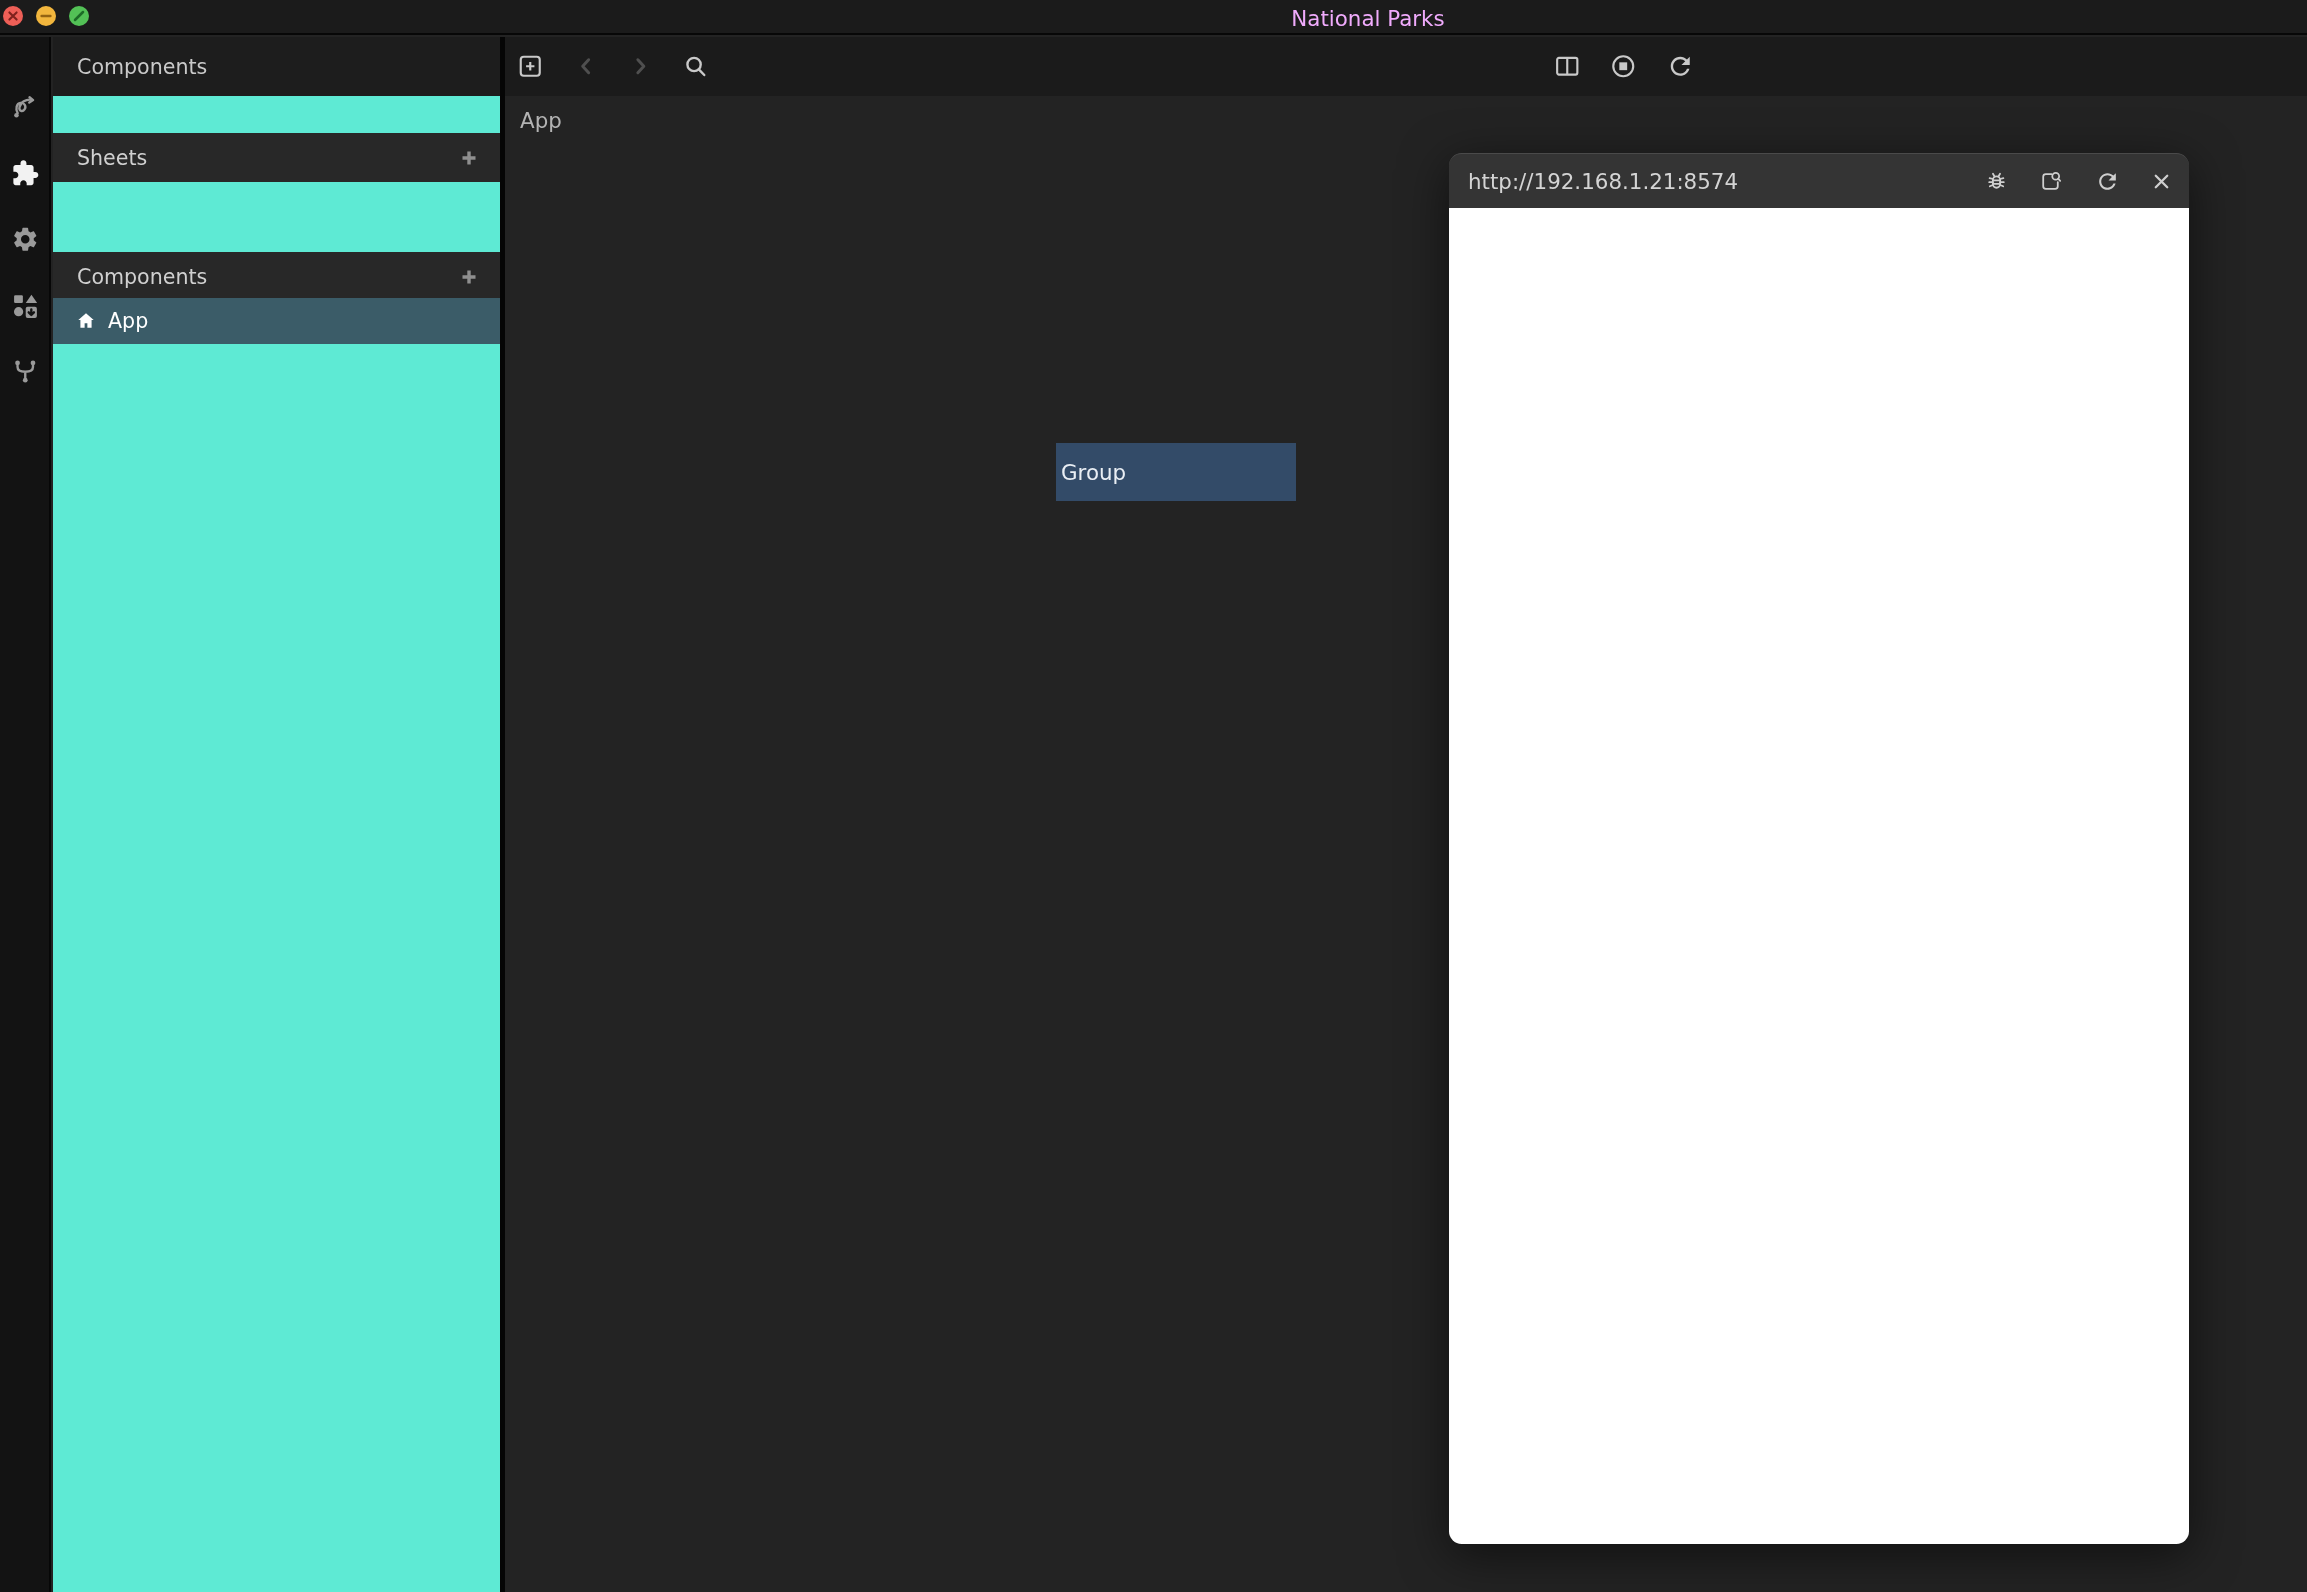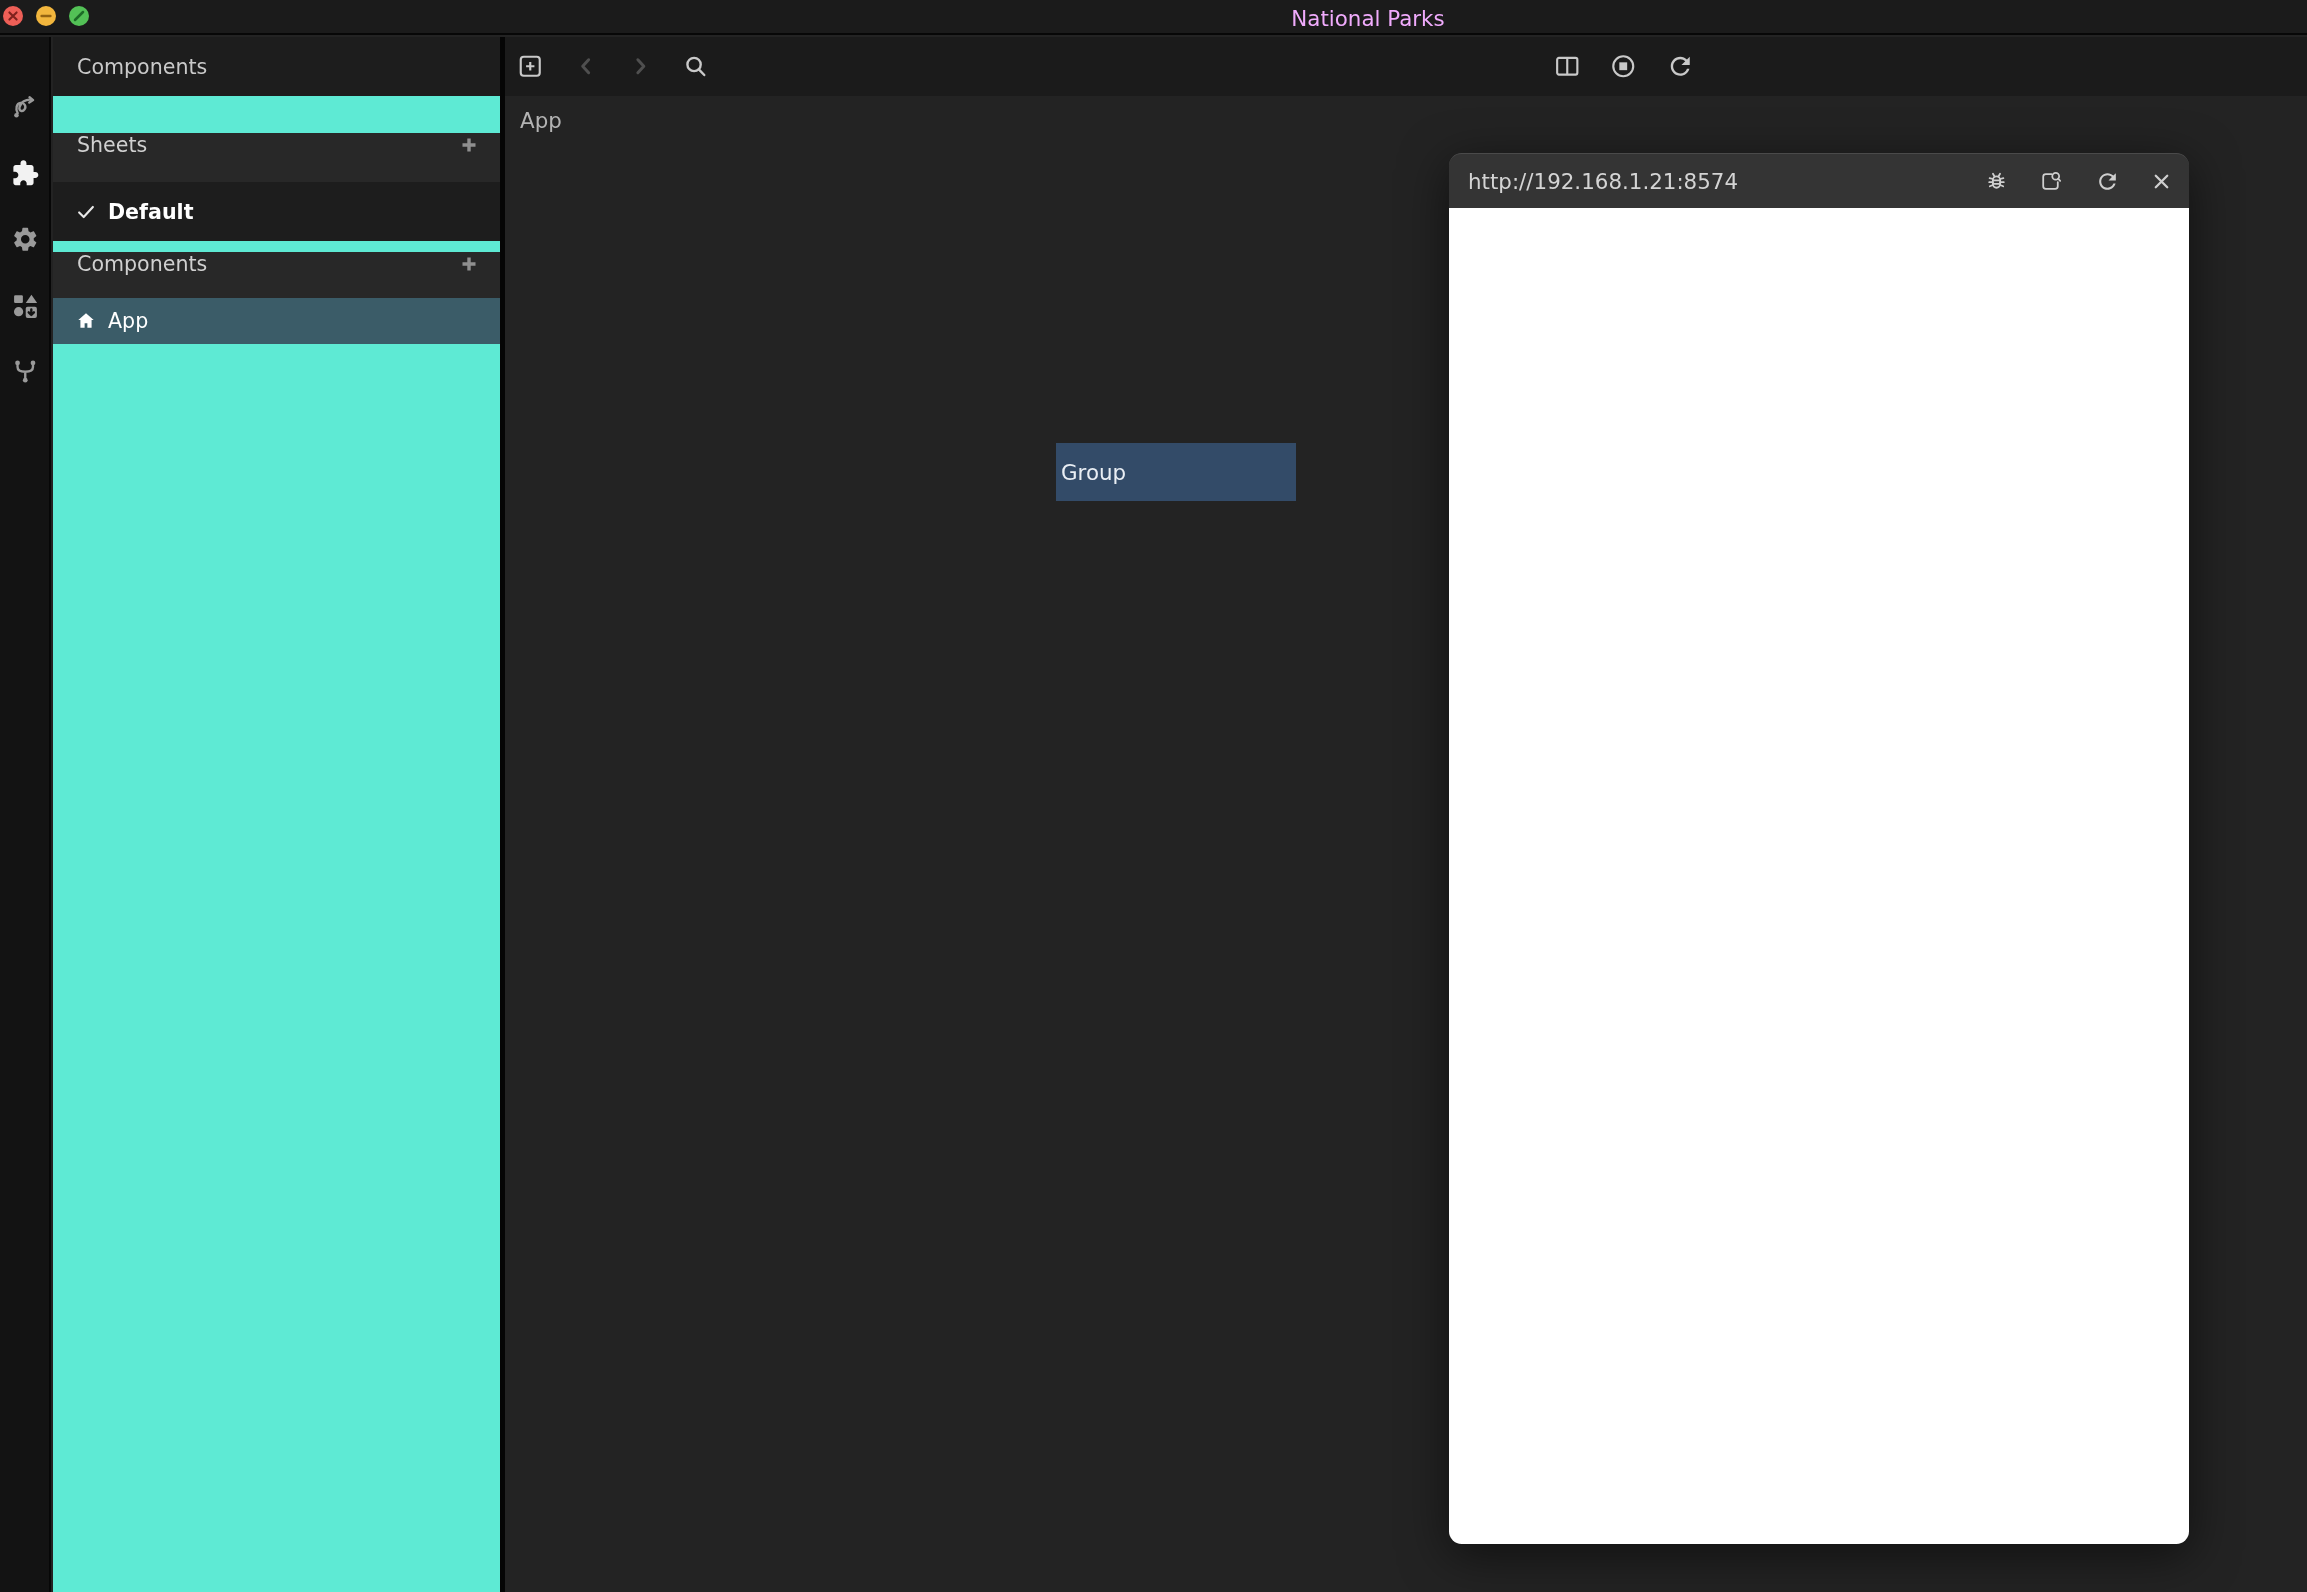--- a/index.html
+++ b/index.html
@@ -44,21 +44,21 @@
     position:absolute; left:500px; top:37px; width:4.8px; height:1556px;
     background:#050505;
   }
   .panel-title {
     position:absolute; left:0; top:0; width:447px; height:59px;
     background:#1d1d1d; display:flex; align-items:center; padding-left:24px;
     font-size:20.6px; color:#c9c9c9;
   }
   .section-header {
     position:absolute; left:0; width:447px; height:49px;
-    background:#282828; display:flex; padding:0 19px 0 24px;
+    background:#282828; display:flex; align-items:center; padding:0 19px 0 24px;
     font-size:20.6px; color:#d0d0d0;
   }
   .section-header .spacer { flex:1; }
   .add-btn { width:24px; height:24px; cursor:pointer; }
   .row {
     position:absolute; left:0; width:447px;
     display:flex; align-items:center; font-size:20.6px; color:#ffffff;
   }
   .row-default { top:145px; height:59px; background:#1d1d1d; font-weight:bold; }
   .row-app     { top:261px; height:46px; background:#3b5c68; cursor:pointer; }
@@ -170,28 +170,20 @@
   <div class="section-header" style="top:96px">
     <span>Sheets</span>
     <span class="spacer"></span>
     <span class="add-btn">
       <svg width="24" height="24" viewBox="0 0 24 24">
         <path d="M12 5.5 V18.5 M5.5 12 H18.5" stroke="#8f8f8f" stroke-width="3.4"></path>
       </svg>
     </span>
   </div>
 
-  <div class="row row-default">
-    <span class="lead-icon">
-      <svg width="22" height="22" viewBox="0 0 24 24" fill="none">
-        <path d="M4.5 12.5 L9.5 17.5 L19.5 6.5" stroke="#e8e8e8" stroke-width="2.3" stroke-linecap="round" stroke-linejoin="round"></path>
-      </svg>
-    </span>
-    <span>Default</span>
-  </div>
 
   <div class="section-header" style="top:215px">
     <span>Components</span>
     <span class="spacer"></span>
     <span class="add-btn">
       <svg width="24" height="24" viewBox="0 0 24 24">
         <path d="M12 5.5 V18.5 M5.5 12 H18.5" stroke="#8f8f8f" stroke-width="3.4"></path>
       </svg>
     </span>
   </div>

